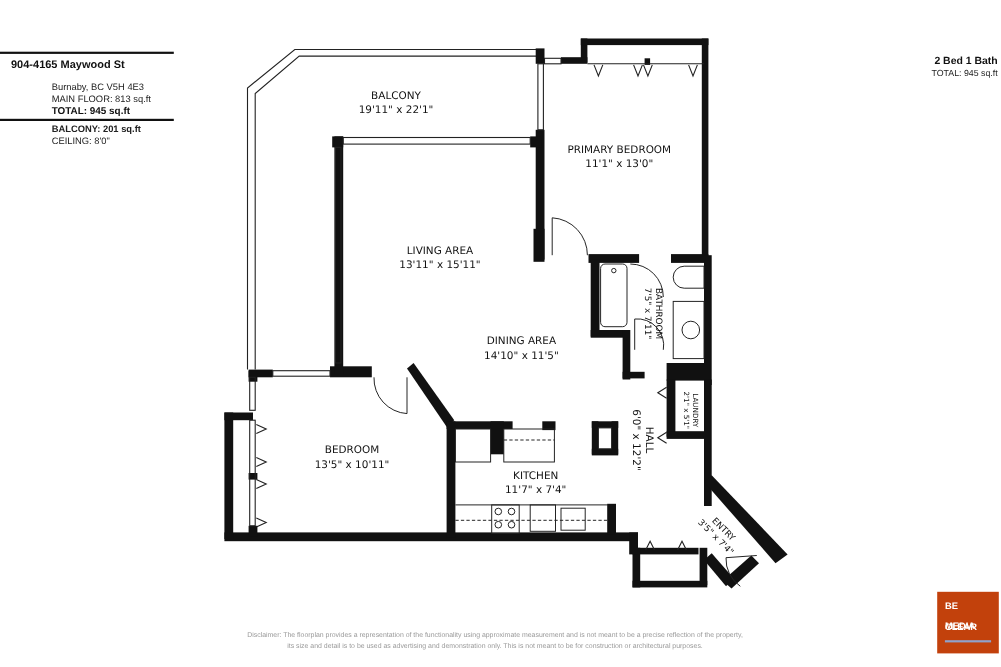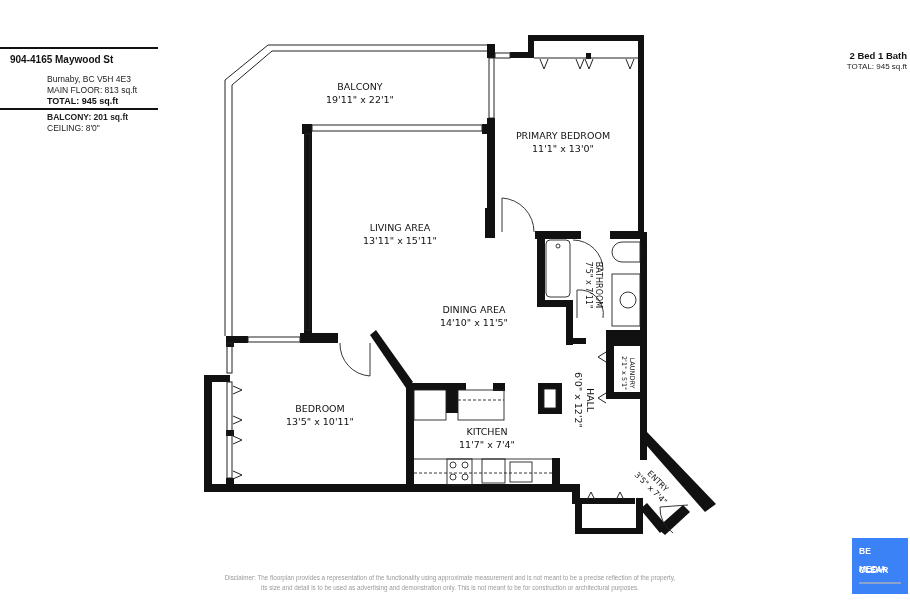--- a/index.html
+++ b/index.html
@@ -10,21 +10,21 @@
   .line { position:absolute; left:0; font-size:8.5px; white-space:nowrap; color:#222;padding-left:47px; }
   .bold { font-weight:bold; color:#111; font-size:9px; }
   .rule-mid { position:absolute; left:0; top:108px; width:158px; height:1.5px; background:#111; }
   .summary { position:absolute; right:3px; top:50px; text-align:right;margin-left:13px; }
   .summary .beds { font-size:9.5px; font-weight:bold; }
   .summary .total { font-size:8px; color:#222; margin-top:1px; }
   .plan { position:absolute; left:0; top:0; }
   .lbl { font-family:"DejaVu Sans", sans-serif; font-size:9.5px; fill:#111; }
   .lbl-sm { font-family:"DejaVu Sans", sans-serif; font-size:8px; fill:#111; }
   .disclaimer { position:absolute; left:170px; top:573px; width:560px; text-align:center; font-size:6.3px; color:#9a9a9a; line-height:10px; }
-  .logo { position:absolute; left:852px; top:538px; width:56px; height:56px; background:#3b82f6; color:#fff; }
+  .logo { position:absolute; left:852px; top:538px; width:56px; height:56px; background:#c2410c; color:#fff; }
   .logo .t { position:absolute; left:7px; font-size:8.5px; font-weight:bold; line-height:9px; }
   .logo .sub { position:absolute; left:7px; top:44px; width:42px; height:2px; background:#8fa2cc; }
 </style>
 </head>
 <body>
 
 <div class="info">
   <div class="rule-top"></div>
   <div class="addr">904-4165 Maywood St</div>
   <div class="line" style="top:74px;">Burnaby, BC V5H 4E3</div>

